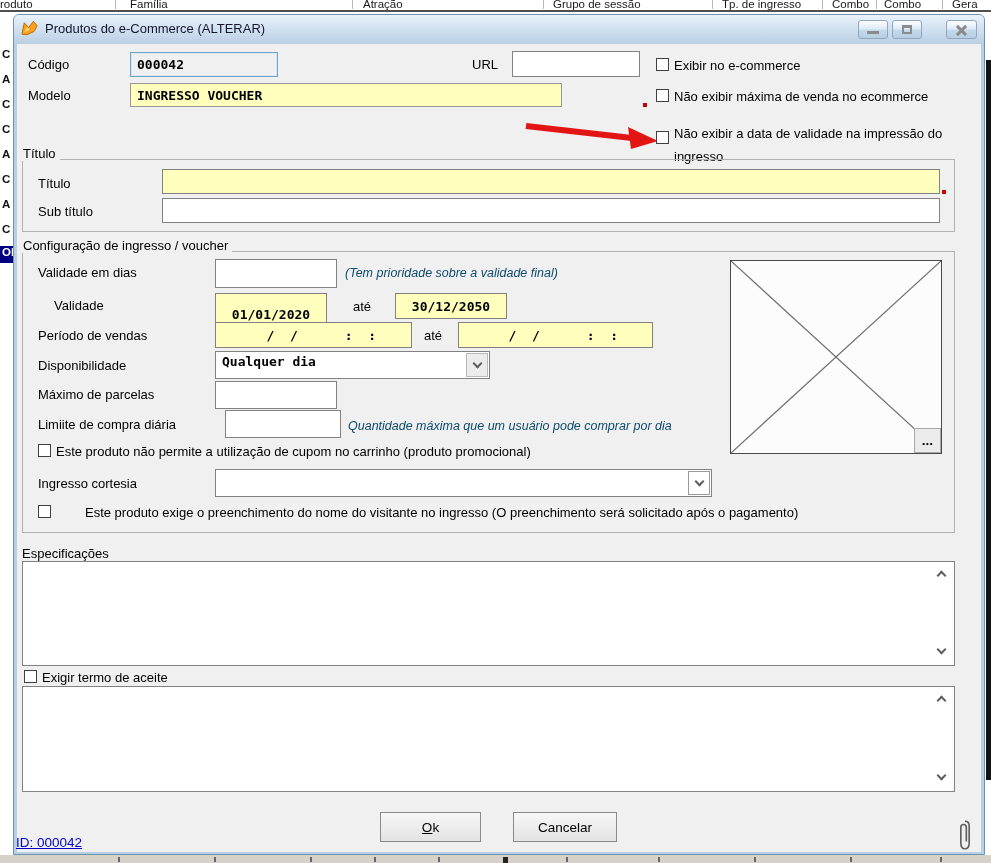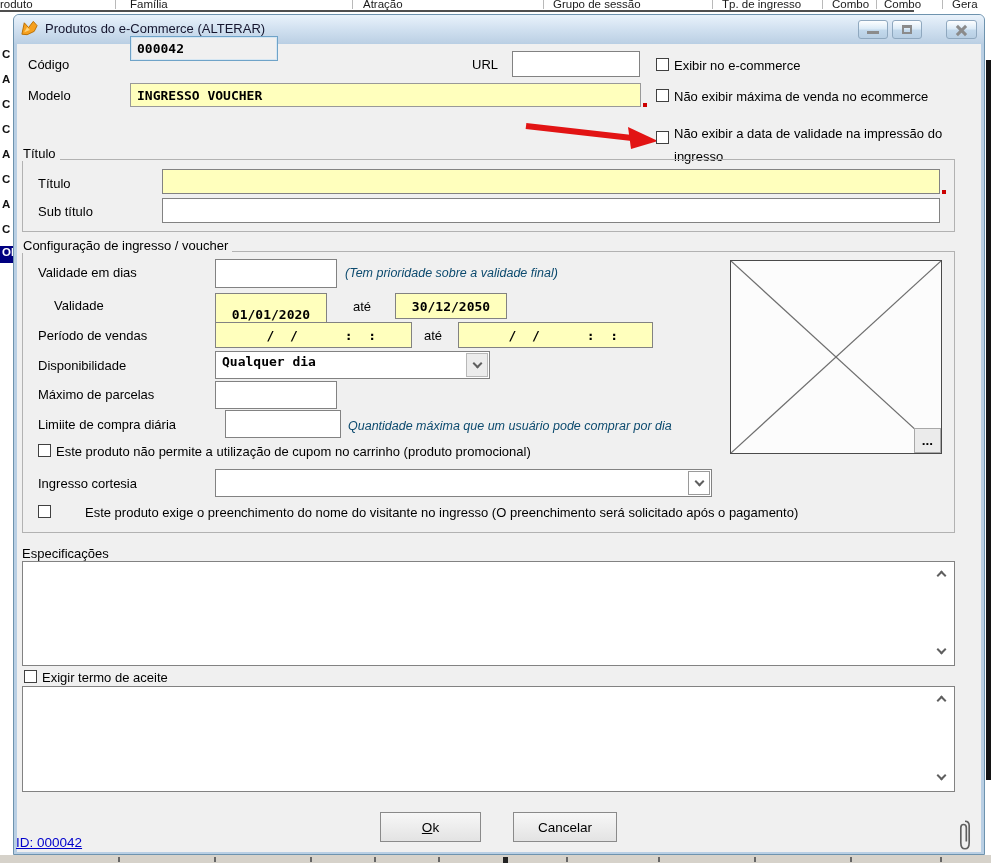--- a/index.html
+++ b/index.html
@@ -28,21 +28,21 @@
   .winbtn{width:30px;height:19px;border:1px solid #8fa8bf;border-radius:3px;box-sizing:border-box;
           background:linear-gradient(#fdfeff,#dcebf7 45%,#c3d9ec 55%,#b7cee3);position:absolute;top:20px;}
   .hdr{font-size:11.5px;color:#1a1a1a;white-space:nowrap;}
   .sep{width:1px;height:9px;background:#b9b9b9;top:0;}
   .tick{width:2px;height:5px;background:#666;top:857px;}
   .bgletter{font-size:11.5px;font-weight:bold;color:#111;left:2px;white-space:nowrap;}
 </style>
 </head>
 <body>
 
-<div class="abs" style="left:0;top:0;width:914px;height:12px;background:#fff;border-bottom:2px solid #4f4f4f;box-sizing:border-box;">
+<div class="abs" style="left:0;top:0;width:991px;height:12px;background:#fff;border-bottom:2px solid #4f4f4f;box-sizing:border-box;">
   <div class="abs hdr" style="left:0;top:-2px;">roduto</div>
   <div class="abs hdr" style="left:130px;top:-2px;">Família</div>
   <div class="abs hdr" style="left:363px;top:-2px;">Atração</div>
   <div class="abs hdr" style="left:553px;top:-2px;">Grupo de sessão</div>
   <div class="abs hdr" style="left:722px;top:-2px;">Tp. de ingresso</div>
   <div class="abs hdr" style="left:832px;top:-2px;">Combo</div>
   <div class="abs hdr" style="left:884px;top:-2px;">Combo</div>
   <div class="abs hdr" style="left:952px;top:-2px;">Gera</div>
   <div class="abs sep" style="left:115px;"></div>
   <div class="abs sep" style="left:352px;"></div>
@@ -97,30 +97,30 @@
   <span class="abs" style="left:9px;top:4px;width:10px;height:9px;border:2px solid #8b8b8b;border-top-width:3px;box-sizing:border-box;"></span>
 </div>
 <div class="winbtn" style="left:946px;width:31px;">
   <span class="abs" style="left:8px;top:8px;width:13px;height:3px;background:#8b8b8b;transform:rotate(45deg);"></span>
   <span class="abs" style="left:8px;top:8px;width:13px;height:3px;background:#8b8b8b;transform:rotate(-45deg);"></span>
 </div>
 
 <div class="abs" style="left:17px;top:44px;width:964px;height:808px;background:#f0f0f0;"></div>
 
 <div class="abs lbl" style="left:28px;top:57px;">Código</div>
-<div class="abs mono" style="left:130px;top:36px;width:148px;height:25px;background:#f0f0f0;border:1px solid #6fa3c8;box-shadow:inset 0 0 0 1px #d6e7f3;box-sizing:border-box;padding-left:6px;">000042</div>
+<div class="abs mono" style="left:130px;top:52px;width:148px;height:25px;background:#f0f0f0;border:1px solid #6fa3c8;box-shadow:inset 0 0 0 1px #d6e7f3;box-sizing:border-box;padding-left:6px;">000042</div>
 
 <div class="abs lbl" style="left:472px;top:57px;">URL</div>
 <div class="abs field" style="left:512px;top:51px;width:128px;height:26px;"></div>
 
 <span class="abs cb" style="left:656px;top:58px;"></span>
 <div class="abs lbl" style="left:674px;top:58px;">Exibir no e-commerce</div>
 
 <div class="abs lbl" style="left:28px;top:88px;">Modelo</div>
-<div class="abs mono yellow" style="left:130px;top:83px;width:511px;height:24px;border:1px solid #999;box-sizing:border-box;padding-left:6px;">INGRESSO VOUCHER</div>
+<div class="abs mono yellow" style="left:130px;top:83px;width:432px;height:24px;border:1px solid #999;box-sizing:border-box;padding-left:6px;">INGRESSO VOUCHER</div>
 <span class="abs reqdot" style="left:643px;top:103px;"></span>
 
 <span class="abs cb" style="left:656px;top:89px;"></span>
 <div class="abs lbl" style="left:674px;top:89px;">Não exibir máxima de venda no ecommerce</div>
 
 <span class="abs" style="left:522px;top:116px;width:140px;height:36px;">
   <svg width="140" height="36" viewBox="0 0 140 36">
     <line x1="4" y1="10" x2="110" y2="22" stroke="#E21414" stroke-width="6"></line>
     <polygon points="136,25 106,11 109,33" fill="#E21414"></polygon>
   </svg>

